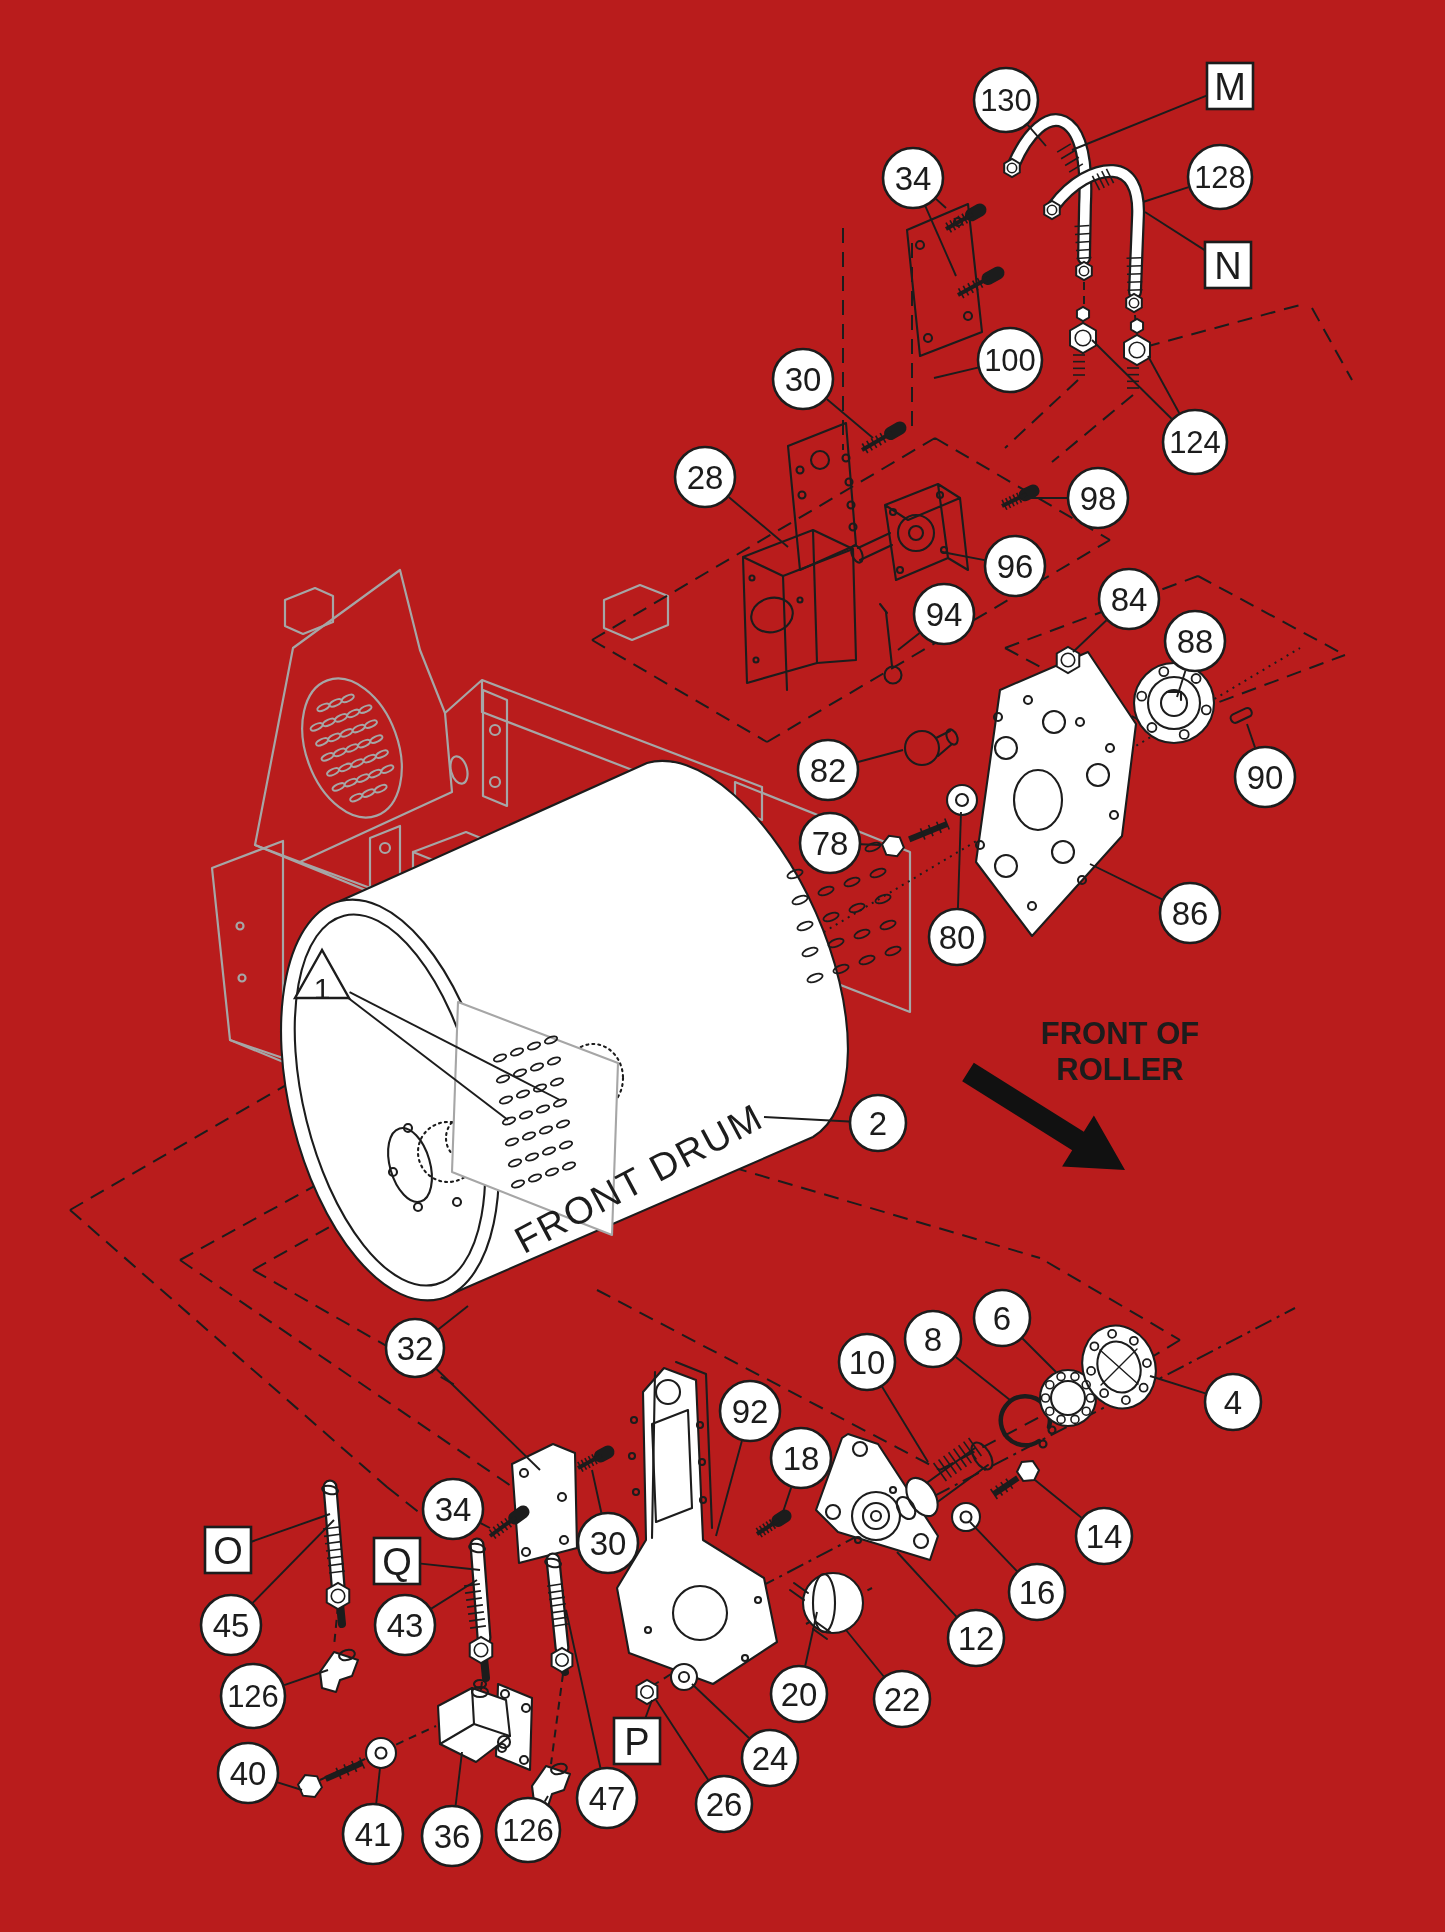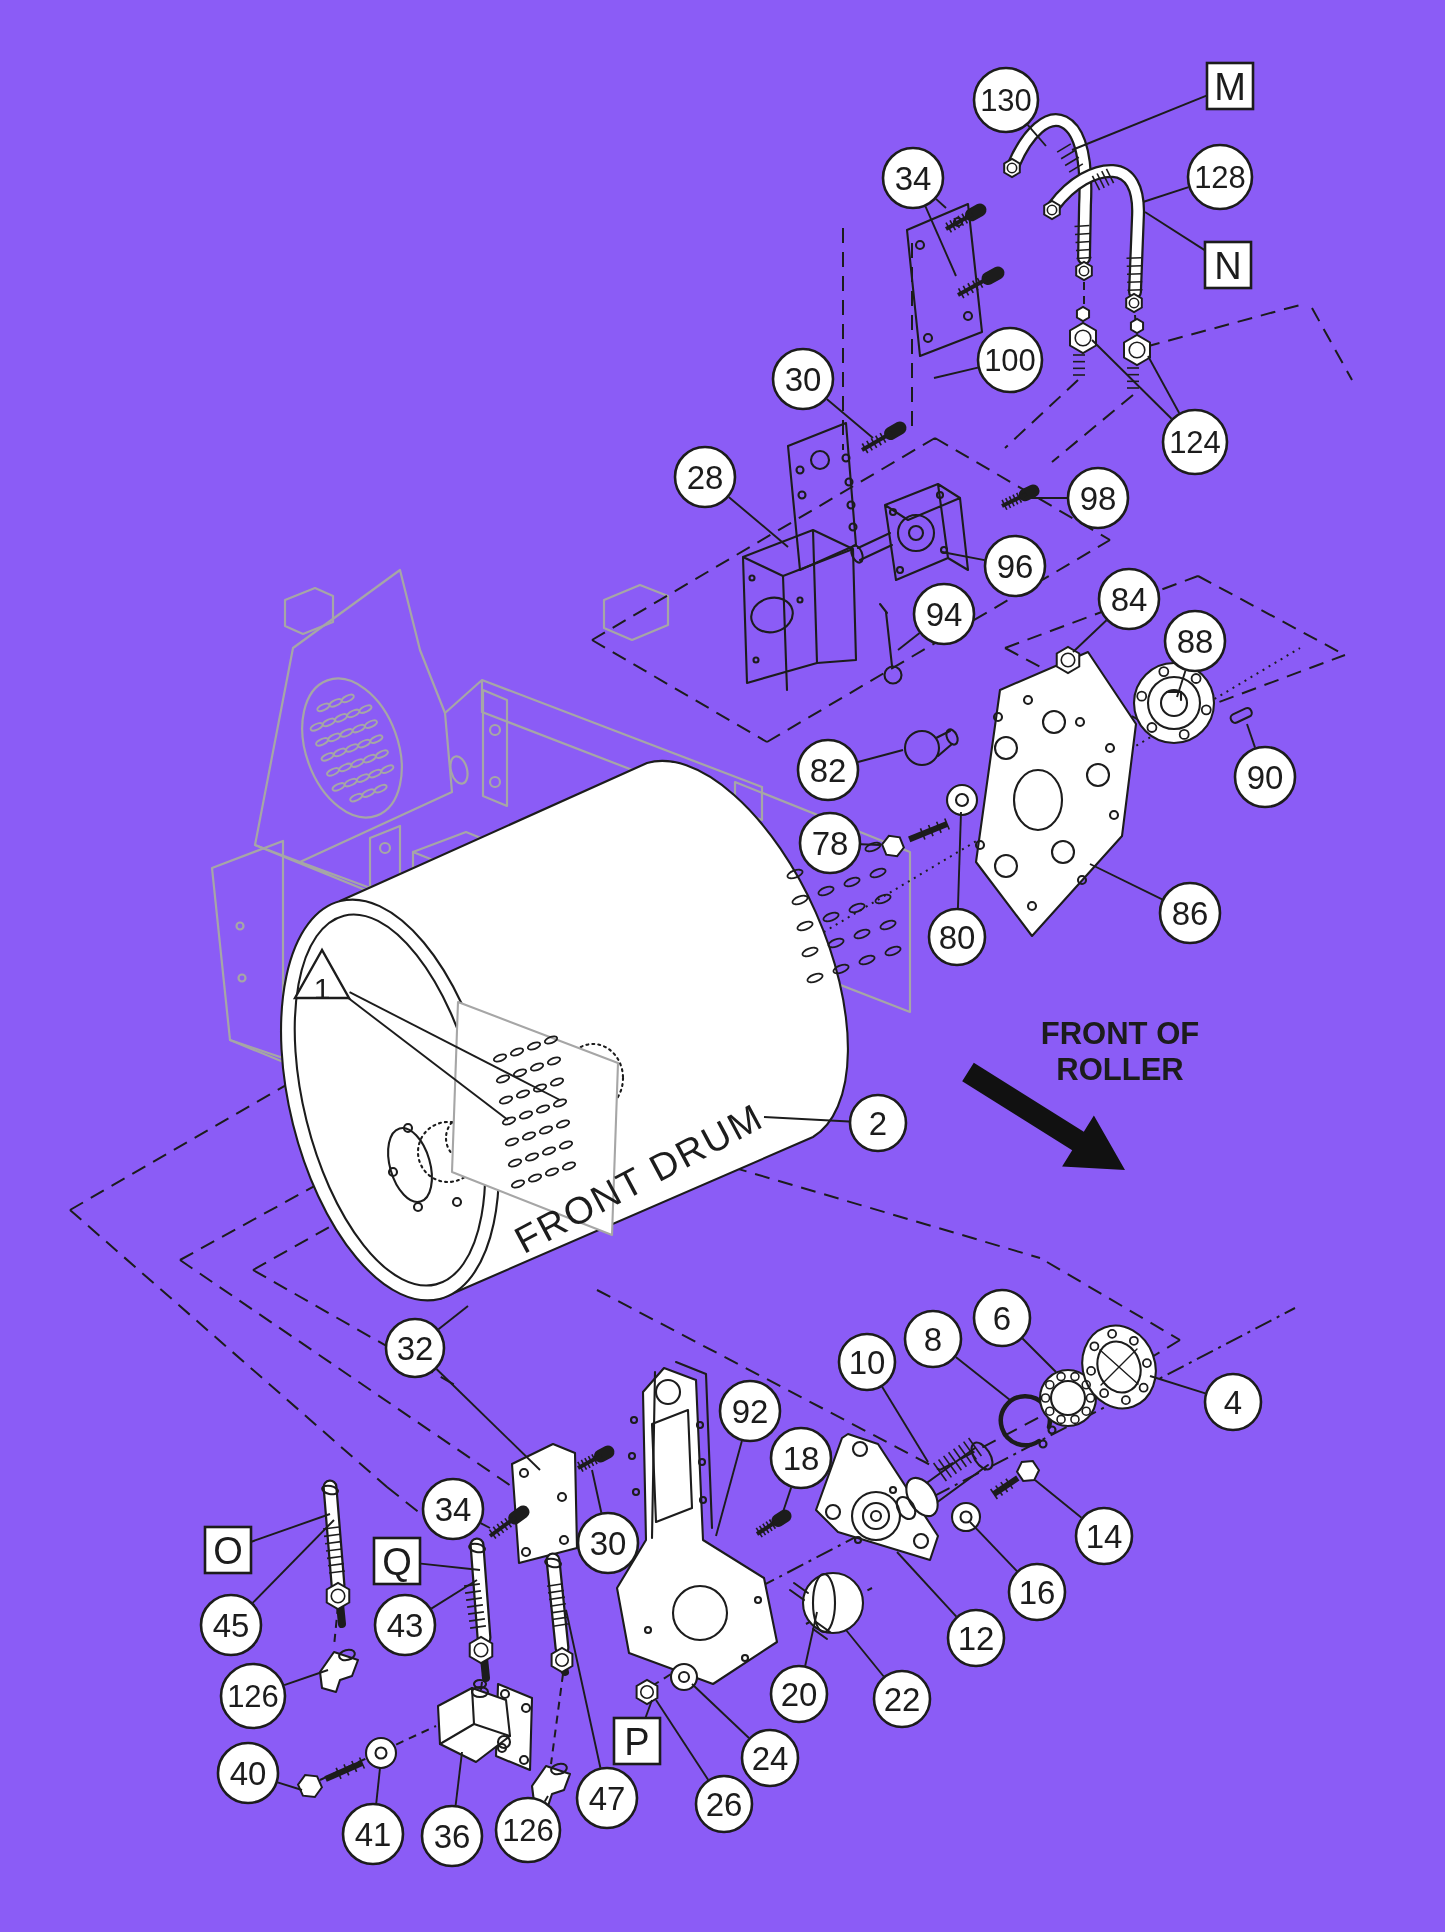--- a/index.html
+++ b/index.html
@@ -1,16 +1,16 @@
 <!DOCTYPE html>
 <html><head>
 <meta charset="utf-8">
 <style>
   html,body{margin:0;padding:0;background:#fff;}
-  .page{width:1445px;height:1932px;position:relative;background:#8b5cf6;overflow:hidden;
+  .page{width:1445px;height:1932px;position:relative;background:#b91c1c;overflow:hidden;
         font-family:"Liberation Sans", sans-serif;}
   svg{display:block}
   text{font-family:"Liberation Sans", sans-serif; fill:#1c1c1c;}
   .cap{font-weight:bold;}
 </style>
 </head>
 <body>
 
 <div class="page">
 <svg id="diagram" width="1445" height="1932" viewBox="0 0 1445 1932">

